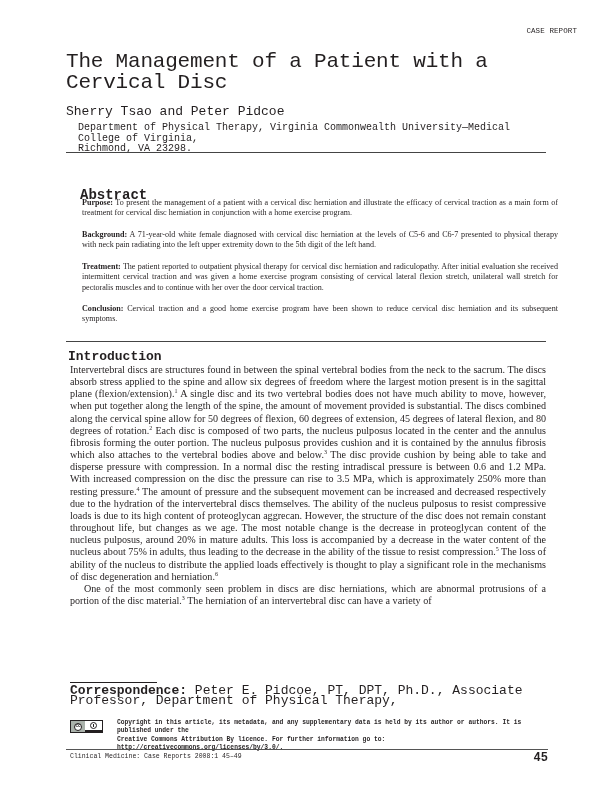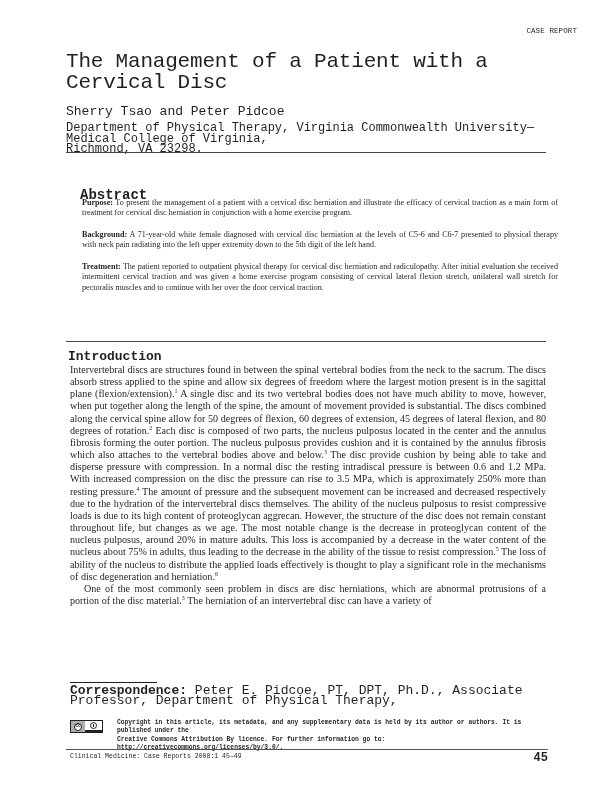--- a/index.html
+++ b/index.html
@@ -5,21 +5,21 @@
   html, body { margin: 0; padding: 0; background: #ffffff; }
   body { width: 612px; height: 791px; position: relative; overflow: hidden; color: #231f20; }
   .page { position: absolute; left: 0; top: 0; width: 612px; height: 791px; }
   .sans { font-family: Liberation Mono, monospace; }
   .serif { font-family: "Liberation Serif", serif; }
 
   .running-head { position: absolute; right: 35px; top: 27px; font-size: 7.5px; letter-spacing: 0.1px; color: #231f20; }
 
   .title { position: absolute; left: 66px; top: 52px; width: 460px; font-size: 21px; line-height: 20.5px; font-weight: normal; margin: 0; color: #231f20; letter-spacing: -0.2px; }
   .authors { position: absolute; left: 66px; top: 104px; font-size: 13px; color: #231f20; }
-  .affil { position: absolute; left: 66px; top: 123px; width: 480px; font-size: 12px; line-height: 10.5px; color: #231f20; }
+  .affil { position: absolute; left: 78px; top: 123px; width: 480px; font-size: 10px; line-height: 10.5px; color: #231f20; }
   .rule-top { position: absolute; left: 66px; top: 152px; width: 480px; height: 1px; background: #444; }
 
   .abstract-heading { position: absolute; left: 68px; top: 175px; font-size: 14px; font-weight: bold; margin: 12px; }
   .abs { position: absolute; left: 70px; width: 476px; font-size: 8.1px; line-height: 10.4px; text-align: justify; margin: 12px; color: #231f20; }
   .abs b { font-weight: bold; }
 
   .rule-mid { position: absolute; left: 66px; top: 341px; width: 480px; height: 1px; background: #444; }
   .intro-heading { position: absolute; left: 68px; top: 349px; font-size: 13px; font-weight: bold; margin: 0; text-align: center; }
   .intro-body { position: absolute; left: 70px; top: 364px; width: 476px; font-size: 10.1px; line-height: 12.15px; text-align: justify; margin: 0; color: #231f20; }
   .intro-body p { margin: 0; }
@@ -63,20 +63,21 @@
   <div class="rule-top"></div>
 
   <h2 class="abstract-heading sans">Abstract</h2>
 
   <p class="abs serif" style="top:186px;"><b>Purpose:</b><span> To present the management of a patient with a cervical disc herniation and illustrate the efficacy of cervical traction as a main form of treatment for cervical disc herniation in conjunction with a home exercise program.</span></p>
 
   <p class="abs serif" style="top:218px;"><b>Background:</b><span> A 71-year-old white female diagnosed with cervical disc herniation at the levels of C5-6 and C6-7 presented to physical therapy with neck pain radiating into the left upper extremity down to the 5th digit of the left hand.</span></p>
 
   <p class="abs serif" style="top:250px;"><b>Treatment:</b><span> The patient reported to outpatient physical therapy for cervical disc herniation and radiculopathy. After initial evaluation she received intermittent cervical traction and was given a home exercise program consisting of cervical lateral flexion stretch, unilateral wall stretch for pectoralis muscles and to continue with her over the door cervical traction.</span></p>
 
+  <p class="abs serif" style="top:292px;"><b>Conclusion:</b><span> Cervical traction and a good home exercise program have been shown to reduce cervical disc herniation and its subsequent symptoms.</span></p>
 
 
   <div class="rule-mid"></div>
 
   <h2 class="intro-heading sans">Introduction</h2>
 
   <div class="intro-body serif">
     <p><span>Intervertebral discs are structures found in between the spinal vertebral bodies from the neck to the sacrum. The discs absorb stress applied to the spine and allow six degrees of freedom where the largest motion present is in the sagittal plane (flexion/extension).</span><sup>1</sup><span> A single disc and its two vertebral bodies does not have much ability to move, however, when put together along the length of the spine, the amount of movement provided is substantial. The discs combined along the cervical spine allow for 50 degrees of flexion, 60 degrees of extension, 45 degrees of lateral flexion, and 80 degrees of rotation.</span><sup>2</sup><span> Each disc is composed of two parts, the nucleus pulposus located in the center and the annulus fibrosis forming the outer portion. The nucleus pulposus provides cushion and it is contained by the annulus fibrosis which also attaches to the vertebral bodies above and below.</span><sup>3</sup><span> The disc provide cushion by being able to take and disperse pressure with compression. In a normal disc the resting intradiscal pressure is between 0.6 and 1.2 MPa. With increased compression on the disc the pressure can rise to 3.5 MPa, which is approximately 250% more than resting pressure.</span><sup>4</sup><span> The amount of pressure and the subsequent movement can be increased and decreased respectively due to the hydration of the intervertebral discs themselves. The ability of the nucleus pulposus to resist compressive loads is due to its high content of proteoglycan aggrecan. However, the structure of the disc does not remain constant throughout life, but changes as we age. The most notable change is the decrease in proteoglycan content of the nucleus pulposus, around 20% in mature adults. This loss is accompanied by a decrease in the water content of the nucleus about 75% in adults, thus leading to the decrease in the ability of the tissue to resist com­pression.</span><sup>5</sup><span> The loss of ability of the nucleus to distribute the applied loads effectively is thought to play a significant role in the mechanisms of disc degeneration and herniation.</span><sup>6</sup></p>
     <p class="indent"><span>One of the most commonly seen problem in discs are disc herniations, which are abnormal protru­sions of a portion of the disc material.</span><sup>3</sup><span> The herniation of an intervertebral disc can have a variety of</span></p>
   </div>

